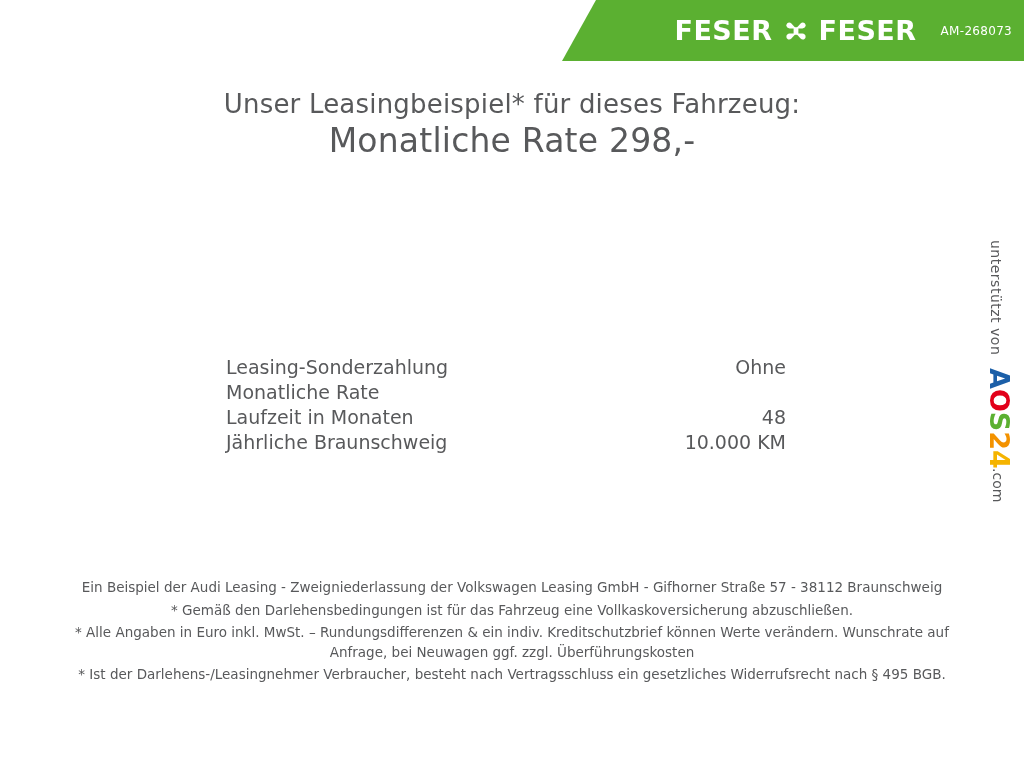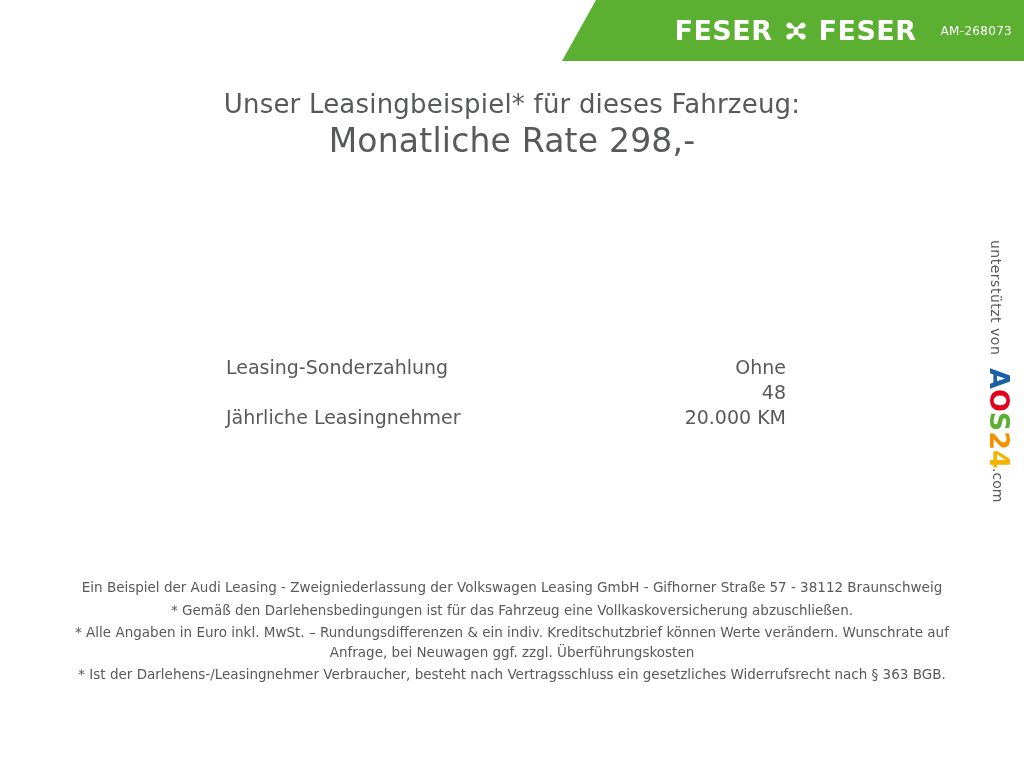--- a/index.html
+++ b/index.html
@@ -201,39 +201,41 @@
   <div class="headline-1">Unser Leasingbeispiel* für dieses Fahrzeug:</div>
   <div class="headline-2">Monatliche Rate 298,-</div>
 </div>
 
 <div class="details">
   <div class="details-row">
     <div class="details-label">Leasing-Sonderzahlung</div>
     <div class="details-value">Ohne</div>
   </div>
   <div class="details-row">
-  </div>
-  <div class="details-row">
+    <div class="details-label">Monatliche Rate</div>
+  </div>
+  <div class="details-row">
+    <div class="details-label">Laufzeit in Monaten</div>
     <div class="details-value">48</div>
   </div>
   <div class="details-row">
-    <div class="details-label">Jährliche Leasingnehmer</div>
-    <div class="details-value">20.000 KM</div>
+    <div class="details-label">Jährliche Braunschweig</div>
+    <div class="details-value">10.000 KM</div>
   </div>
 </div>
 
 <div class="sponsor">
   <div class="sponsor-text">unterstützt von</div>
   <div class="sponsor-logo">
     <span class="l1">A</span><span class="l2">O</span><span class="l3">S</span><span class="l4">2</span><span class="l5">4</span>
   </div>
   <div class="sponsor-dom">.com</div>
 </div>
 
 <div class="footnotes">
   <p>Ein Beispiel der Audi Leasing - Zweigniederlassung der Volkswagen Leasing GmbH - Gifhorner Straße 57 - 38112 Braunschweig</p>
   <div class="fn-gap"></div>
   <p>* Gemäß den Darlehensbedingungen ist für das Fahrzeug eine Vollkaskoversicherung abzuschließen.</p>
   <div class="fn-gap"></div>
   <p>* Alle Angaben in Euro inkl. MwSt. – Rundungsdifferenzen &amp; ein indiv. Kreditschutzbrief können Werte verändern. Wunschrate auf Anfrage, bei Neuwagen ggf. zzgl. Überführungskosten</p>
   <div class="fn-gap"></div>
-  <p>* Ist der Darlehens-/Leasingnehmer Verbraucher, besteht nach Vertragsschluss ein gesetzliches Widerrufsrecht nach § 363 BGB.</p>
+  <p>* Ist der Darlehens-/Leasingnehmer Verbraucher, besteht nach Vertragsschluss ein gesetzliches Widerrufsrecht nach § 495 BGB.</p>
 </div>
 
 </body></html>

